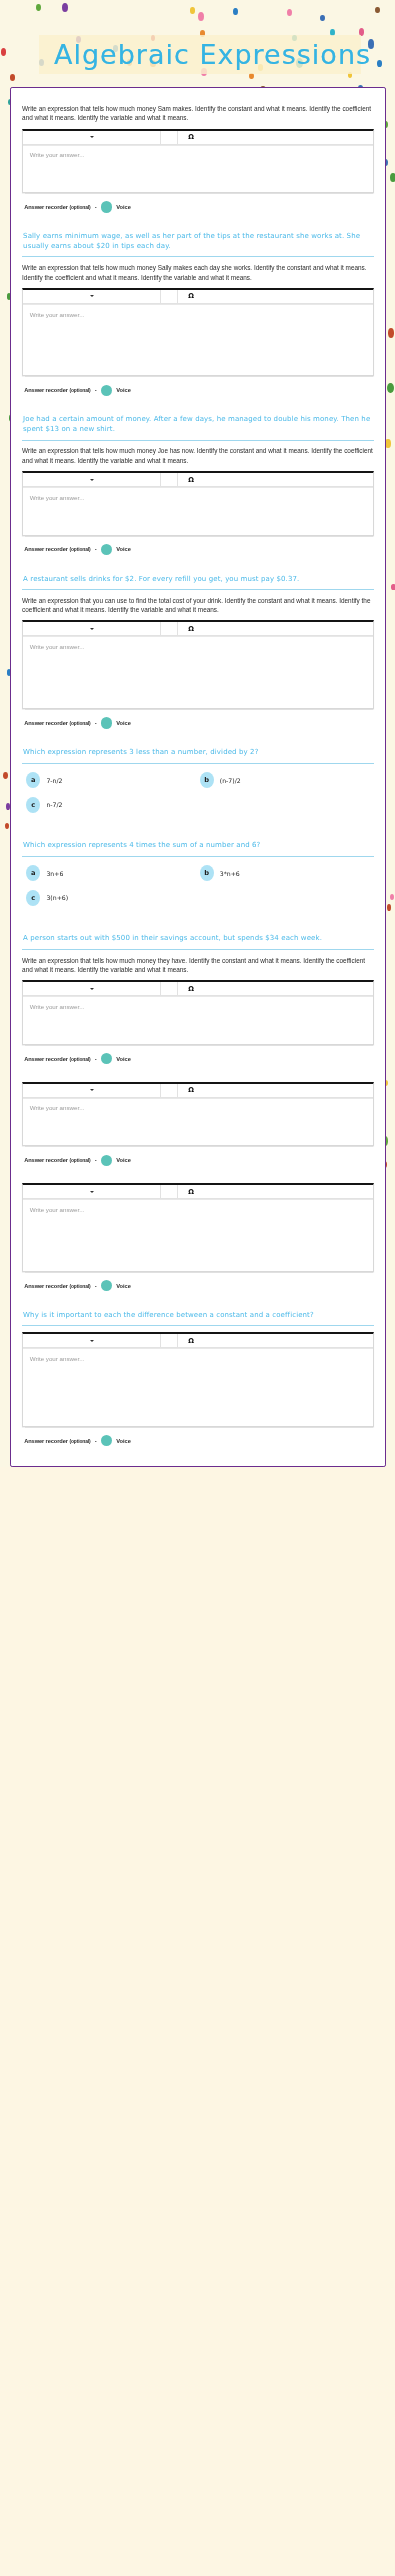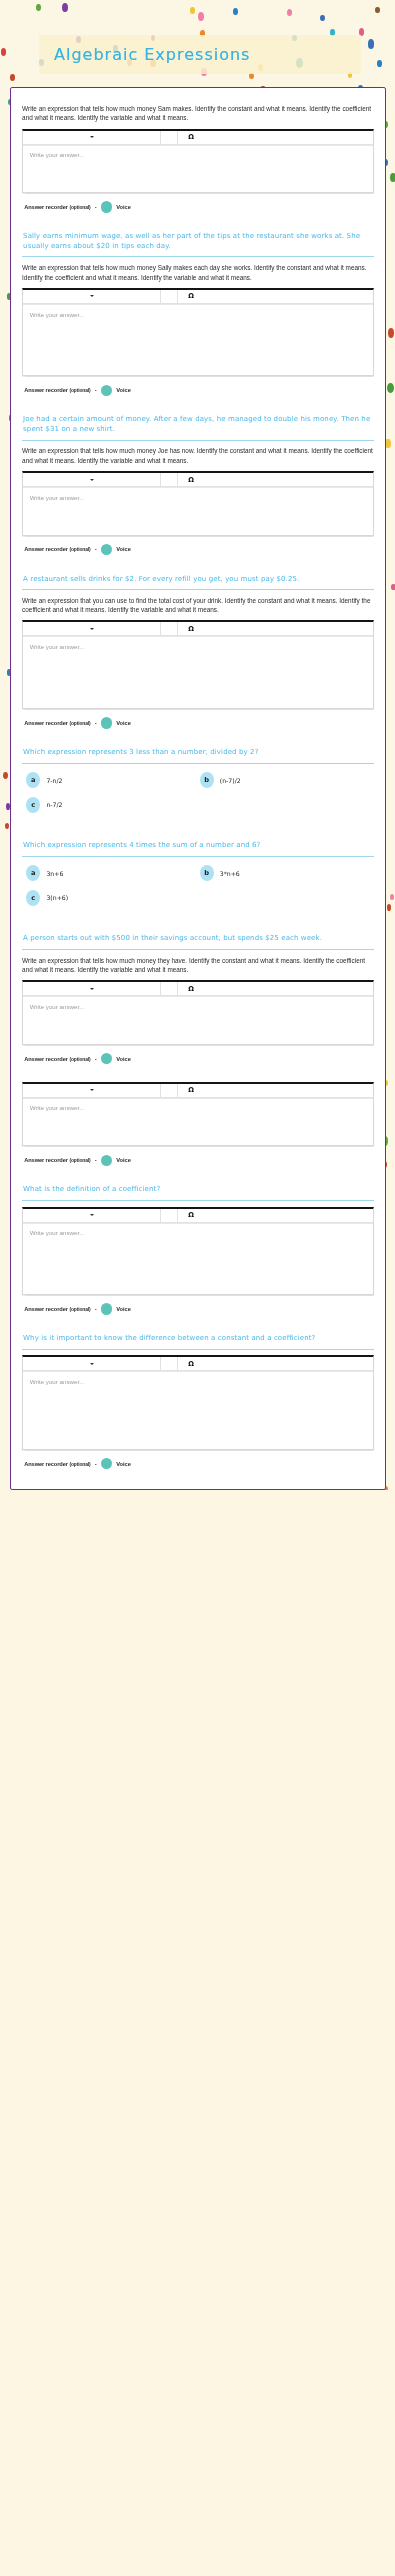--- a/index.html
+++ b/index.html
@@ -46,21 +46,21 @@
     right: 35px;
     top: 0;
     bottom: 0;
     background: rgba(250,240,205,0.82);
   }
   .title-text {
     position: relative;
     z-index: 2;
     margin-left: 54px;
     font-family: "DejaVu Sans", sans-serif;
-    font-size: 16px;
+    font-size: 27px;
     letter-spacing: 1px;
     color: #35b4e3;
     font-weight: 400;
     line-height: 1;
     text-shadow: 0 0 0.5px rgba(53,180,227,0.55);
   }
   
   .card {
     position: relative;
     z-index: 2;
@@ -874,21 +874,21 @@
           <div class="editor-area tall">Write your answer...</div>
         </div>
         <div class="recorder-row">
           <span class="rec-label"><span>Answer recorder</span> <span class="optional">(optional)</span></span>
           <span class="rec-dash">-</span>
           <span class="rec-circle"></span>
           <span class="rec-voice">Voice</span>
         </div>
       </div>
       <div class="q-block">
-        <div class="q-prompt">Joe had a certain amount of money. After a few days, he managed to double his money. Then he spent $31 on a new shirt.</div>
+        <div class="q-prompt">Joe had a certain amount of money. After a few days, he managed to double his money. Then he spent $13 on a new shirt.</div>
         <div class="q-instruction">Write an expression that tells how much money Joe has now. Identify the constant and what it means. Identify the coefficient and what it means. Identify the variable and what it means.</div>
         <div class="editor">
           <div class="editor-toolbar">
             <div class="tb-style-select">
               <span class="caret"></span>
             </div>
             <div class="tb-gap"></div>
             <div class="tb-omega">Ω</div>
             <div class="tb-rest"></div>
           </div>
@@ -896,21 +896,21 @@
           <div class="editor-area">Write your answer...</div>
         </div>
         <div class="recorder-row">
           <span class="rec-label"><span>Answer recorder</span> <span class="optional">(optional)</span></span>
           <span class="rec-dash">-</span>
           <span class="rec-circle"></span>
           <span class="rec-voice">Voice</span>
         </div>
       </div>
       <div class="q-block">
-        <div class="q-prompt">A restaurant sells drinks for $2. For every refill you get, you must pay $0.25.</div>
+        <div class="q-prompt">A restaurant sells drinks for $2. For every refill you get, you must pay $0.37.</div>
         <div class="q-instruction">Write an expression that you can use to find the total cost of your drink. Identify the constant and what it means. Identify the coefficient and what it means. Identify the variable and what it means.</div>
         <div class="editor">
           <div class="editor-toolbar">
             <div class="tb-style-select">
               <span class="caret"></span>
             </div>
             <div class="tb-gap"></div>
             <div class="tb-omega">Ω</div>
             <div class="tb-rest"></div>
           </div>
@@ -952,21 +952,21 @@
             <span class="mc-bubble">b</span>
             <span class="mc-text">3*n+6</span>
           </div>
           <div class="mc-option">
             <span class="mc-bubble">c</span>
             <span class="mc-text">3(n+6)</span>
           </div>
         </div>
       </div>
       <div class="q-block">
-        <div class="q-prompt">A person starts out with $500 in their savings account, but spends $25 each week.</div>
+        <div class="q-prompt">A person starts out with $500 in their savings account, but spends $34 each week.</div>
         <div class="q-instruction">Write an expression that tells how much money they have. Identify the constant and what it means. Identify the coefficient and what it means. Identify the variable and what it means.</div>
         <div class="editor">
           <div class="editor-toolbar">
             <div class="tb-style-select">
               <span class="caret"></span>
             </div>
             <div class="tb-gap"></div>
             <div class="tb-omega">Ω</div>
             <div class="tb-rest"></div>
           </div>
@@ -994,42 +994,41 @@
           <div class="editor-area">Write your answer...</div>
         </div>
         <div class="recorder-row">
           <span class="rec-label"><span>Answer recorder</span> <span class="optional">(optional)</span></span>
           <span class="rec-dash">-</span>
           <span class="rec-circle"></span>
           <span class="rec-voice">Voice</span>
         </div>
       </div>
       <div class="q-block">
-        <div class="q-prompt">What is the definition of a coefficient?</div>
         <div class="editor">
           <div class="editor-toolbar">
             <div class="tb-style-select">
               <span class="caret"></span>
             </div>
             <div class="tb-gap"></div>
             <div class="tb-omega">Ω</div>
             <div class="tb-rest"></div>
           </div>
           <div class="editor-sep"></div>
           <div class="editor-area tall">Write your answer...</div>
         </div>
         <div class="recorder-row">
           <span class="rec-label"><span>Answer recorder</span> <span class="optional">(optional)</span></span>
           <span class="rec-dash">-</span>
           <span class="rec-circle"></span>
           <span class="rec-voice">Voice</span>
         </div>
       </div>
       <div class="q-block">
-        <div class="q-prompt">Why is it important to know the difference between a constant and a coefficient?</div>
+        <div class="q-prompt">Why is it important to each the difference between a constant and a coefficient?</div>
         <div class="editor">
           <div class="editor-toolbar">
             <div class="tb-style-select">
               <span class="caret"></span>
             </div>
             <div class="tb-gap"></div>
             <div class="tb-omega">Ω</div>
             <div class="tb-rest"></div>
           </div>
           <div class="editor-sep"></div>

